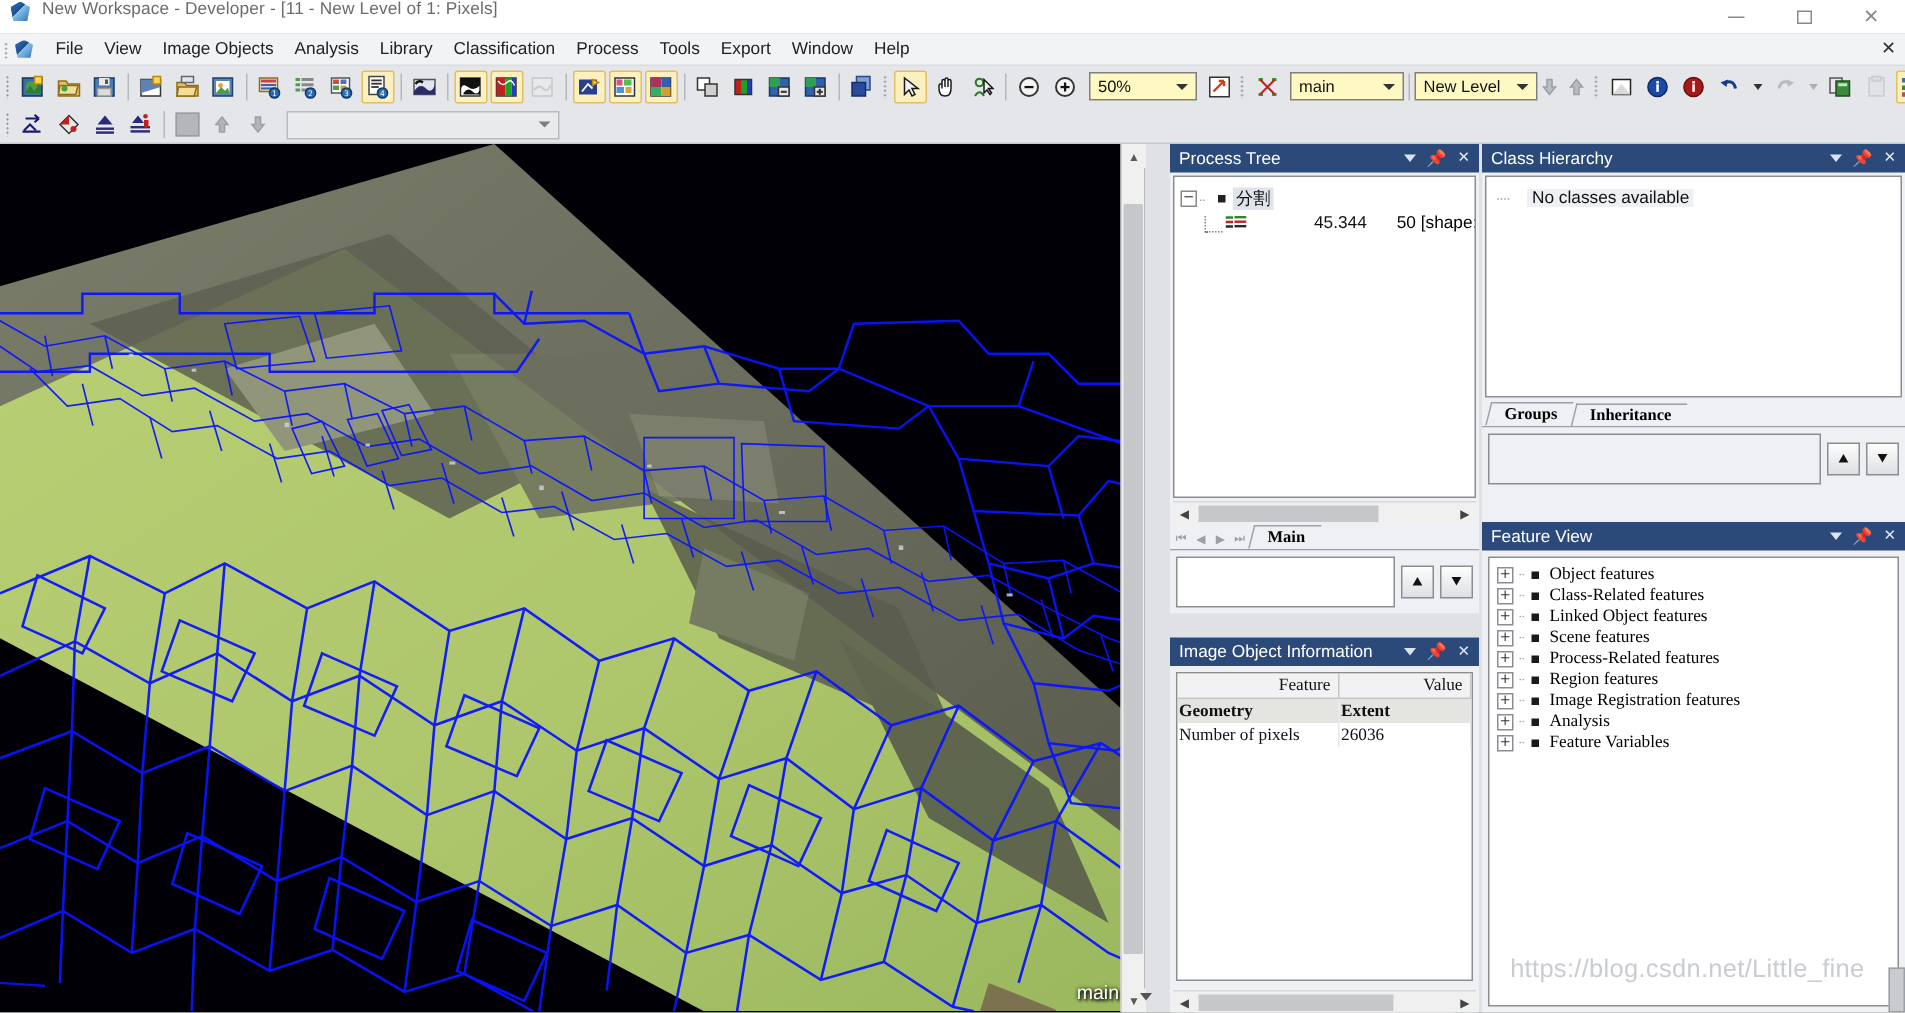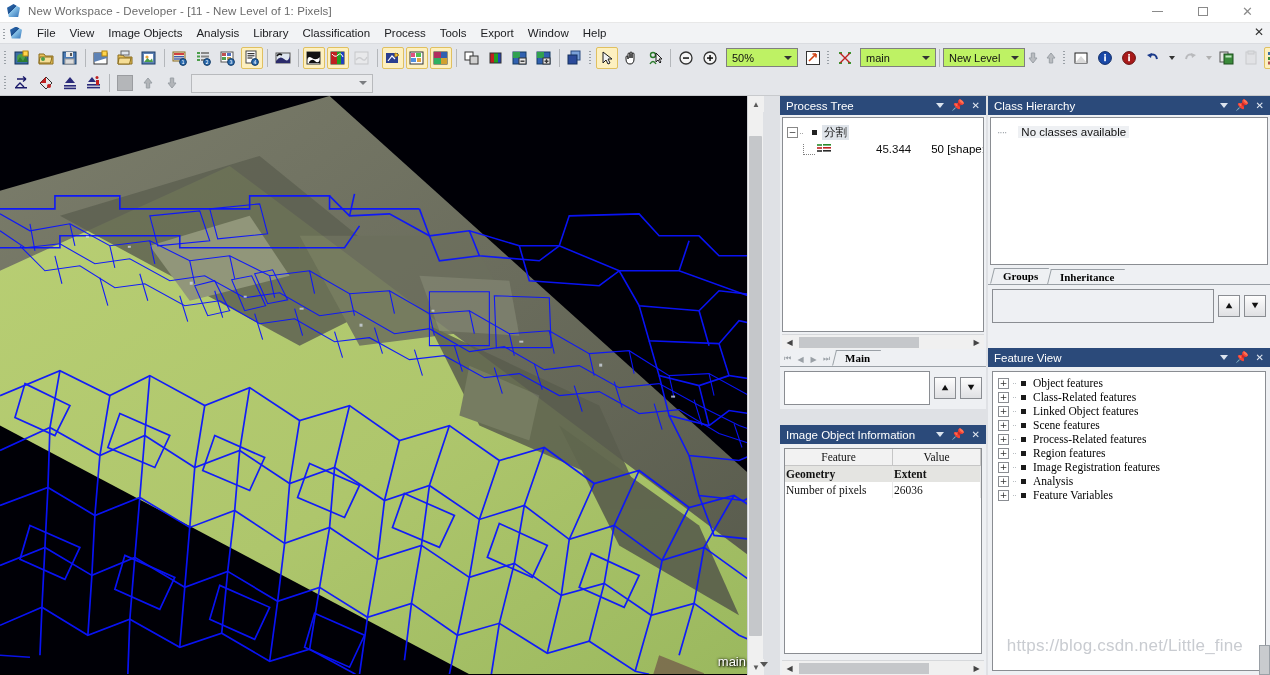--- a/index.html
+++ b/index.html
@@ -8,21 +8,21 @@
     width: 1270px; height: 675px;
     overflow: hidden;
     font-family: "Liberation Sans", sans-serif;
     background: #f0f0f0;
   }
   #app { position: relative; width: 1270px; height: 675px; }
 
   
   .titlebar {
     height: 23px; background: #ffffff;
-    display: flex; align-items: center;
+    display: flex; 
     border-bottom: 1px solid #e8e8e8;
     position: relative;
   }
   .titlebar .app-icon {
     width: 16px; height: 16px; margin-left: 6px; margin-right: 6px;
     position: relative; flex: none;
   }
   .app-icon .glyph {
     position: absolute; left: 1px; top: 1px; width: 13px; height: 13px;
     background: linear-gradient(135deg,#2f6fb5 0%,#1d4f8f 45%,#88c2e8 46%,#2f6fb5 100%);
@@ -87,21 +87,21 @@
   .tb-btn {
     width: 22px; height: 22px; margin: 0 1px;
     display: flex; align-items: center; justify-content: center;
     border: 1px solid transparent; border-radius: 2px; flex: none;
     position: relative;
   }
   .tb-btn.active { background: #fdf0c0; border: 1px solid #e0c060; }
   .ico { width: 16px; height: 16px; position: relative; display:block; }
   .ico svg { display: block; }
   .tb-combo {
-    height: 19px; background: #bef264; border: 1px solid #7f7f7f;
+    height: 19px; background: #fef9c3; border: 1px solid #7f7f7f;
     display: flex; align-items: center; font-size: 11px; color: #111;
     padding-left: 5px; position: relative; flex: none;
   }
   .tb-combo .arrow {
     position: absolute; right: 5px; top: 50%; margin-top: -2px;
     width: 0; height: 0; border-left: 4px solid transparent;
     border-right: 4px solid transparent; border-top: 4px solid #333;
   }
   .tb-combo.disabled { background: #e9eaec; border-color: #b8babd; }
   .arrow-btn {
@@ -203,21 +203,21 @@
   .updown-btn {
     width: 22px; height: 22px; background: linear-gradient(#fdfdfd,#dfe0e3);
     border: 1px solid #8a8d92; display:flex; align-items:center; justify-content:center;
     font-size: 12px; color: #111; font-family:"DejaVu Sans", sans-serif;
   }
 
   
   table.grid { width: 100%; border-collapse: collapse; font-family: "Liberation Serif", serif; font-size: 11.5px; }
   table.grid th {
     background: #f2f2f2; border-right: 1px solid #c6c6c6; border-bottom: 1px solid #c6c6c6;
-    text-align: center; font-weight: normal; padding: 2px 5px; color: #111;
+    text-align: right; font-weight: normal; padding: 2px 5px; color: #111;
   }
   table.grid td { padding: 2px 1px; border-right: 1px solid #e8e8e8; color: #111; }
   table.grid tr.sel td { background: #e4e4e1; font-weight: bold; }
 
   
   .ch-row { display: flex; align-items: center; font-size: 11.5px; padding: 3px 4px; }
   .ch-dots { color: #9aa0a6; font-size: 10px; letter-spacing: -1px; margin-right: 12px; }
   .ch-text { background: #eef0f3; padding: 0 3px; color: #111; }
 
   

